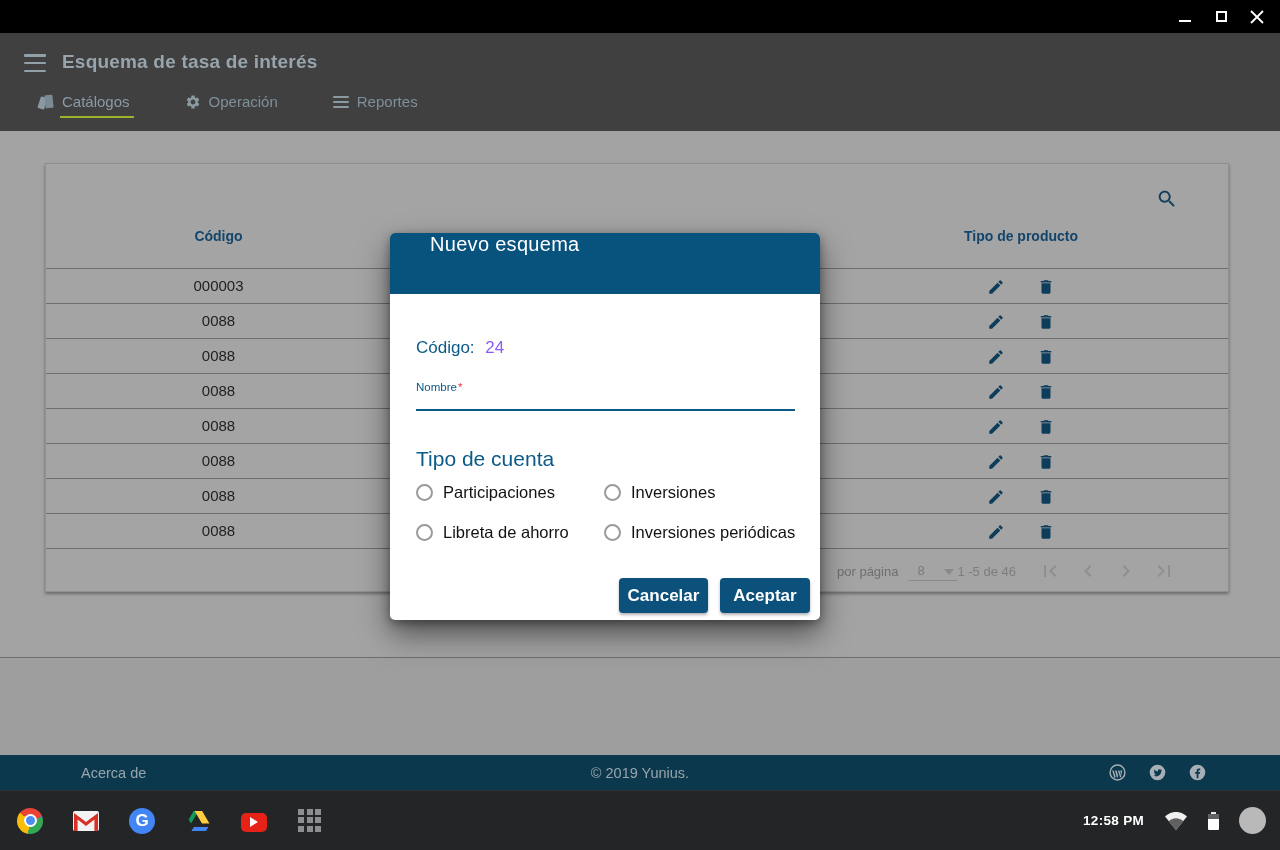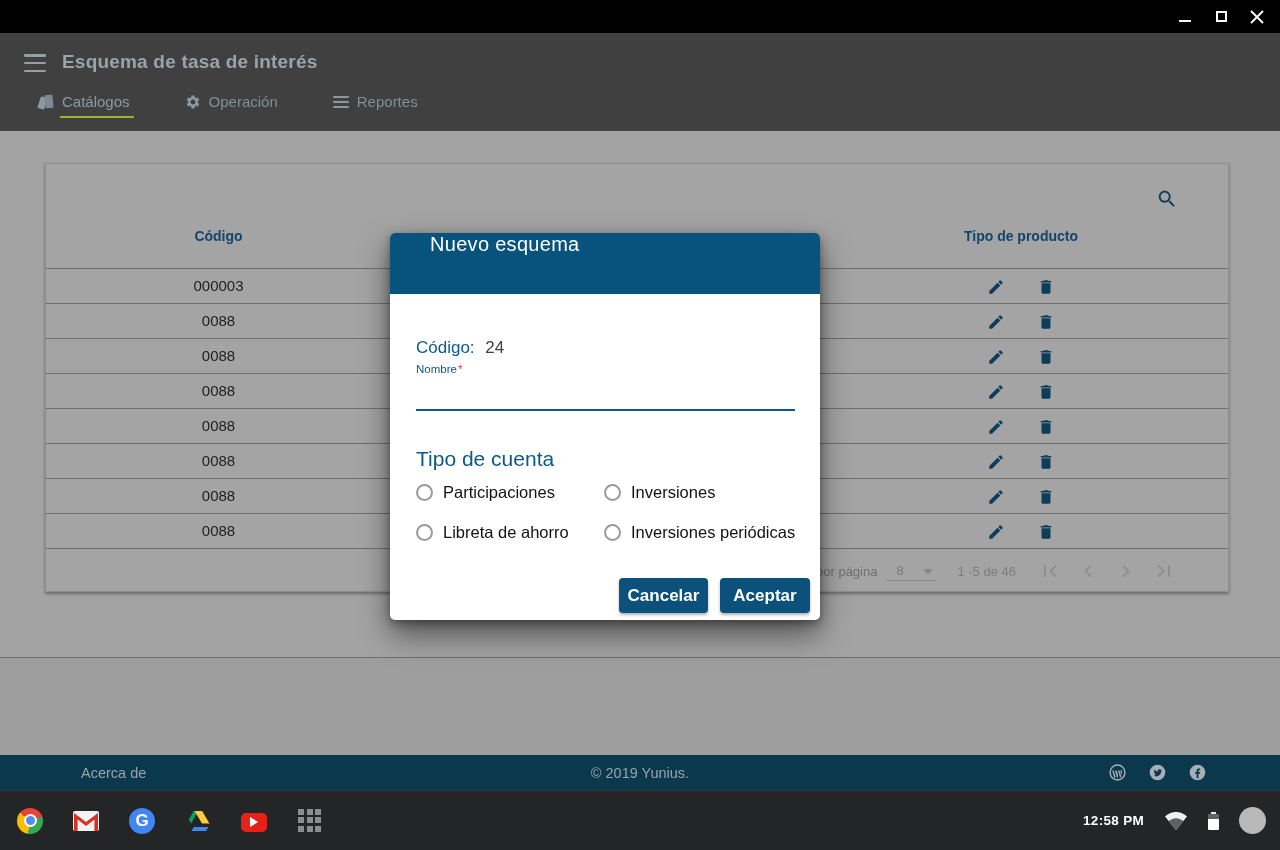--- a/index.html
+++ b/index.html
@@ -48,38 +48,38 @@
   .td-actions { position:absolute; left:825px; width:300px; height:35px; display:flex; align-items:center; justify-content:center; gap:32px; }
   .rowbtn { width:18px; height:18px; cursor:pointer; }
 
   
   .paginator { position:absolute; left:0; top:386px; width:100%; height:42px; display:flex; align-items:center;
                justify-content:flex-end; padding-right:52px; color:#6f6f6f; font-size:13px; }
   .psize { position:relative; width:49px; margin-left:10px; border-bottom:1px solid #8a8a8a; height:20px;
            display:flex; align-items:center; cursor:pointer; color:#7a7a7a; padding-left:9px; }
   .psize .caret { position:absolute; right:3px; top:8px; width:0; height:0;
                   border-left:5px solid transparent; border-right:5px solid transparent; border-top:6px solid #8a8a8a; }
-  .prange { margin-left:21px; margin-right:22px; color:#7d7d7d; }
+  .prange { margin-right:22px; color:#7d7d7d; }
   .pnav { display:flex; align-items:center; gap:14px; }
   .pnav .navbtn { width:24px; height:24px; cursor:pointer; }
 
   
   .fab { position:absolute; left:1140px; top:629px; width:58px; height:58px; border-radius:50%;
          background:#123a51; box-shadow:0 3px 6px rgba(0,0,0,.35); display:flex; align-items:center;
          justify-content:center; cursor:pointer; color:#b4bdc2; font-size:30px; font-weight:300; line-height:1; }
 
   
   .modal { position:absolute; left:390px; top:233px; width:430px; height:387px; background:#fff; border-radius:5px;
            box-shadow:0 14px 30px rgba(0,0,0,.5), 0 3px 10px rgba(0,0,0,.35); z-index:50; }
   .modal-header { height:61px; background:#08527e; border-radius:5px 5px 0 0; display:flex; align-items:flex-start; }
   .modal-title { color:#fff; font-size:20px; margin-left:40px; letter-spacing:.3px; }
   .m-codigo { position:absolute; left:26px; top:105px; font-size:17px; }
   .m-codigo .lab { color:#0b5a88; font-weight:500; }
-  .m-codigo .val { color:#404040; margin-left:6px; }
-  .m-nombre-label { position:absolute; left:26px; top:130px; font-size:11.5px; color:#0b5a88; }
+  .m-codigo .val { color:#8b5cf6; margin-left:6px; }
+  .m-nombre-label { position:absolute; left:26px; top:148px; font-size:11.5px; color:#0b5a88; }
   .m-nombre-label .req { color:#e0393e; margin-left:1px; }
   .m-input { position:absolute; left:26px; top:152px; width:379px; height:26px; border:none; outline:none;
              background:transparent; border-bottom:2px solid #0b5a88; font-size:16px; color:#222;
              font-family:"Liberation Sans", sans-serif; border-radius:0; }
   .m-section { position:absolute; left:26px; top:214px; font-size:21px; color:#0b5a88; }
   .radio-item { position:absolute; display:flex; align-items:center; gap:10px; cursor:pointer; }
   .radio-circle { width:17px; height:17px; border:2px solid #9a9a9a; border-radius:50%; background:#fff; flex:0 0 auto; }
   .radio-label { font-size:16.5px; color:#121212; white-space:nowrap; }
   .r0 { left:26px; top:250px; } .r1 { left:214px; top:250px; }
   .r2 { left:26px; top:290px; } .r3 { left:214px; top:290px; }

